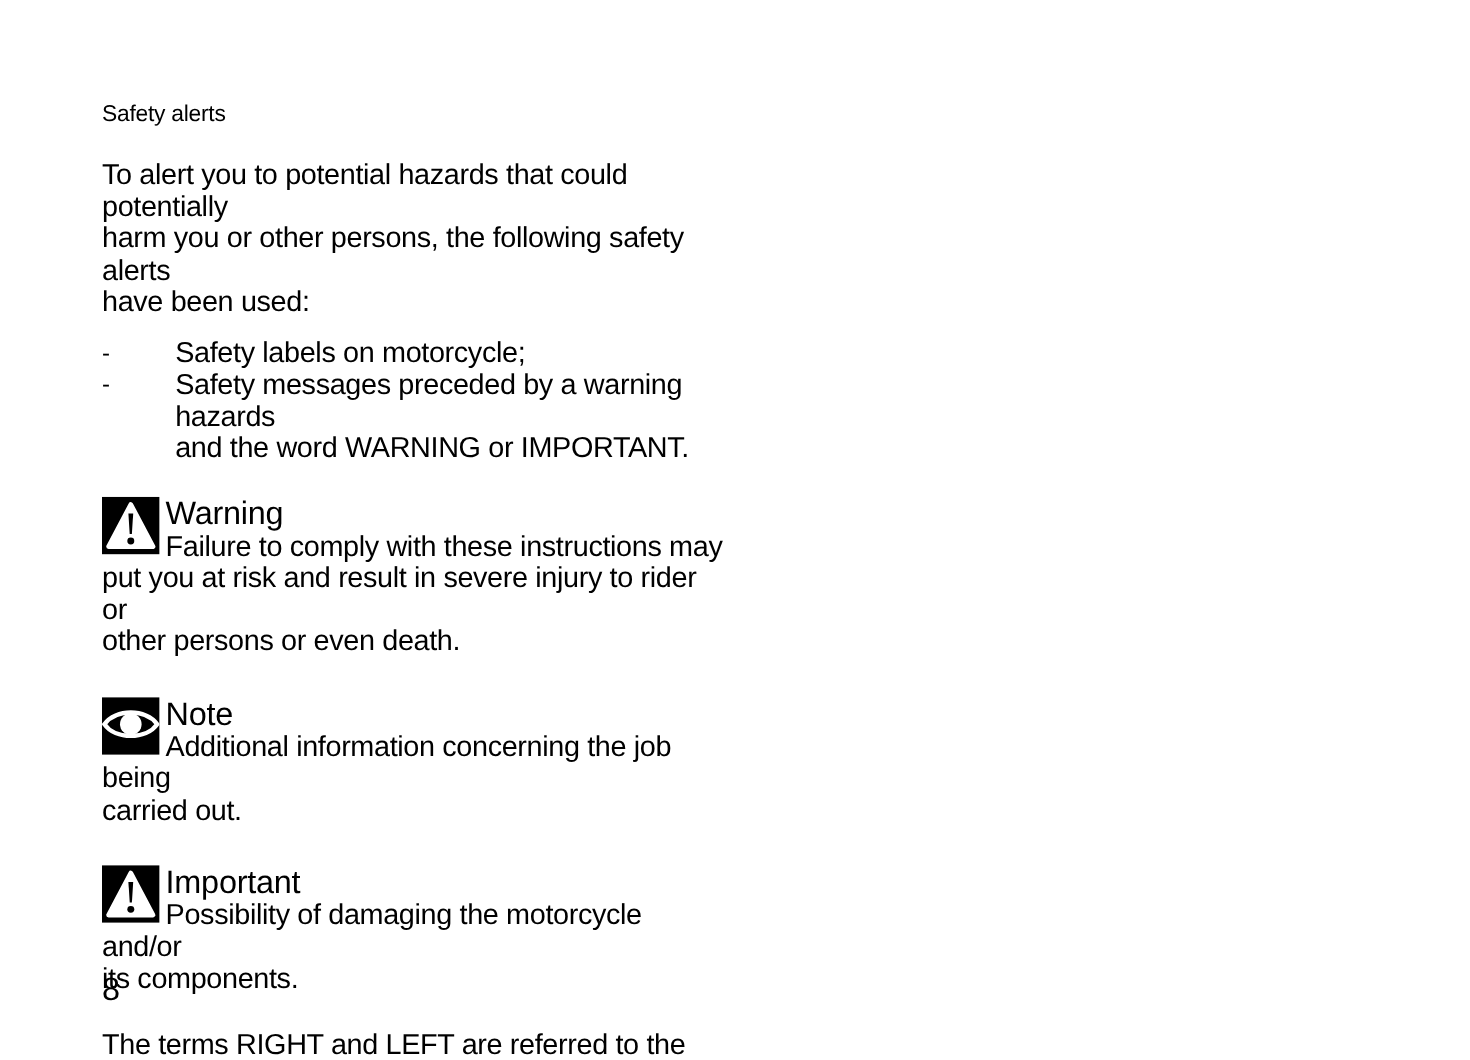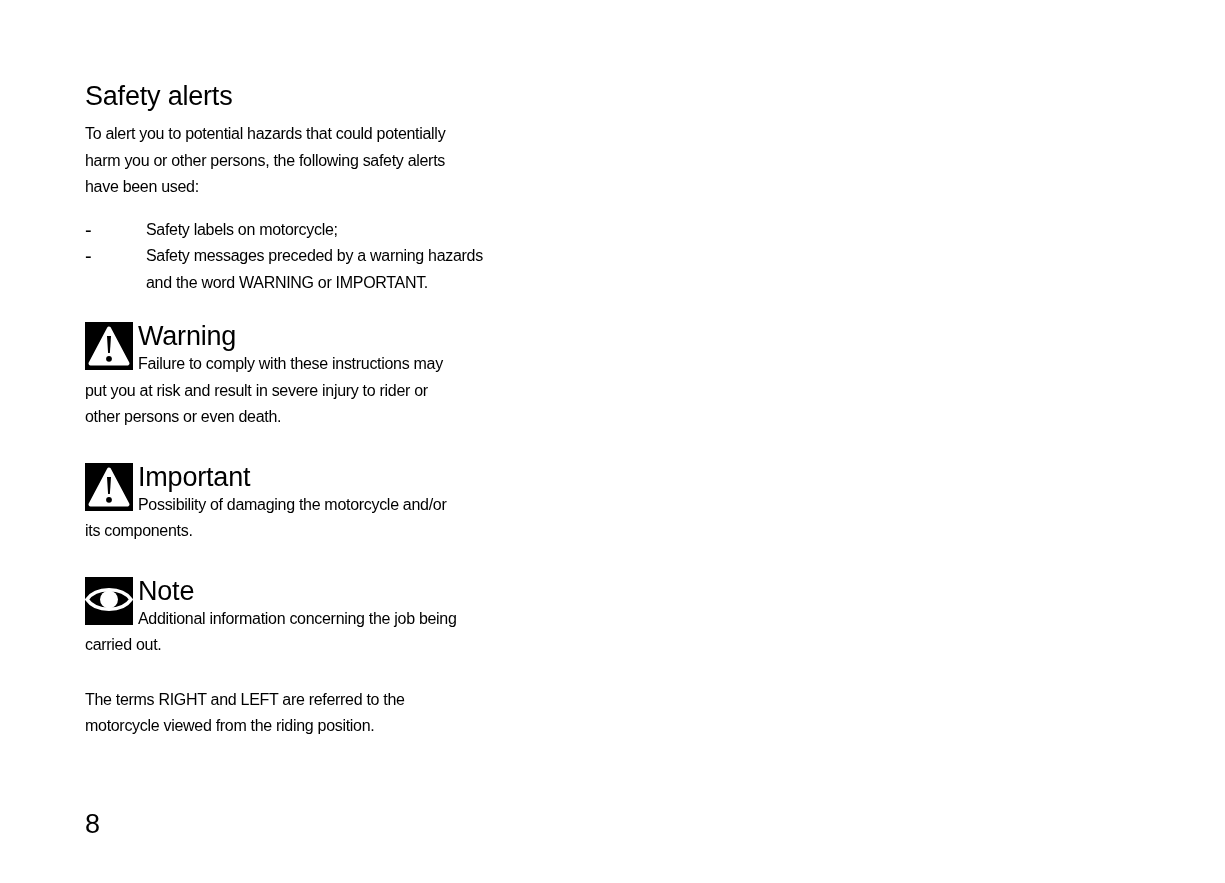--- a/index.html
+++ b/index.html
@@ -14,28 +14,28 @@
     width: 1225px; height: 883px;
     background: #ffffff;
     overflow: hidden;
   }
   .content {
     position: absolute;
     left: 85px; top: 81px;
     width: 520px;
   }
   h1.page-title {
-    font-size: 27px;
+    font-size: 19px;
     font-weight: 400;
     line-height: 30px;
     letter-spacing: -0.2px;
-    margin-bottom: 10px;
+    margin-bottom: 22px;
   }
   .body-text {
-    font-size: 16px;
+    font-size: 24px;
     line-height: 26.5px;
     letter-spacing: -0.3px;
     white-space: pre-line;
   }
   .list { margin-top: 16px; }
   .list-item { position: relative; padding-left: 42px; }
   .list-marker {
     position: absolute; left: 0; top: 0;
     font-size: 20px; line-height: 26.5px;
   }
@@ -100,41 +100,41 @@
       <h2>Warning</h2>
       <p class="body-text">Failure to comply with these instructions may
 put you at risk and result in severe injury to rider or
 other persons or even death.</p>
     </section>
 
     <section class="alert">
       <span class="alert-icon">
         <svg viewBox="0 0 48 48" xmlns="http://www.w3.org/2000/svg" aria-hidden="true">
           <rect width="48" height="48" fill="#000000"></rect>
+          <path d="M2 22.5 C 11 9.5, 37 9.5, 46 22.5 C 37 35.5, 11 35.5, 2 22.5 Z" fill="none" stroke="#ffffff" stroke-width="3.6"></path>
+          <circle cx="24" cy="22.5" r="9" fill="#ffffff"></circle>
+        </svg>
+      </span>
+      <h2>Note</h2>
+      <p class="body-text">Additional information concerning the job being
+carried out.</p>
+    </section>
+
+    <section class="alert">
+      <span class="alert-icon">
+        <svg viewBox="0 0 48 48" xmlns="http://www.w3.org/2000/svg" aria-hidden="true">
+          <rect width="48" height="48" fill="#000000"></rect>
           <path d="M24 6.5 L42.5 41.5 L5.5 41.5 Z" fill="#ffffff" stroke="#ffffff" stroke-width="4" stroke-linejoin="round"></path>
           <path d="M22 14 L26 14 L24.9 31 L23.1 31 Z" fill="#000000"></path>
           <circle cx="24" cy="36.8" r="2.9" fill="#000000"></circle>
         </svg>
       </span>
       <h2>Important</h2>
       <p class="body-text">Possibility of damaging the motorcycle and/or
 its components.</p>
-    </section>
-
-    <section class="alert">
-      <span class="alert-icon">
-        <svg viewBox="0 0 48 48" xmlns="http://www.w3.org/2000/svg" aria-hidden="true">
-          <rect width="48" height="48" fill="#000000"></rect>
-          <path d="M2 22.5 C 11 9.5, 37 9.5, 46 22.5 C 37 35.5, 11 35.5, 2 22.5 Z" fill="none" stroke="#ffffff" stroke-width="3.6"></path>
-          <circle cx="24" cy="22.5" r="9" fill="#ffffff"></circle>
-        </svg>
-      </span>
-      <h2>Note</h2>
-      <p class="body-text">Additional information concerning the job being
-carried out.</p>
     </section>
 
     <p class="body-text terms">The terms RIGHT and LEFT are referred to the
 motorcycle viewed from the riding position.</p>
 
   </main>
 
   <div class="page-number">8</div>
 </div>
 

